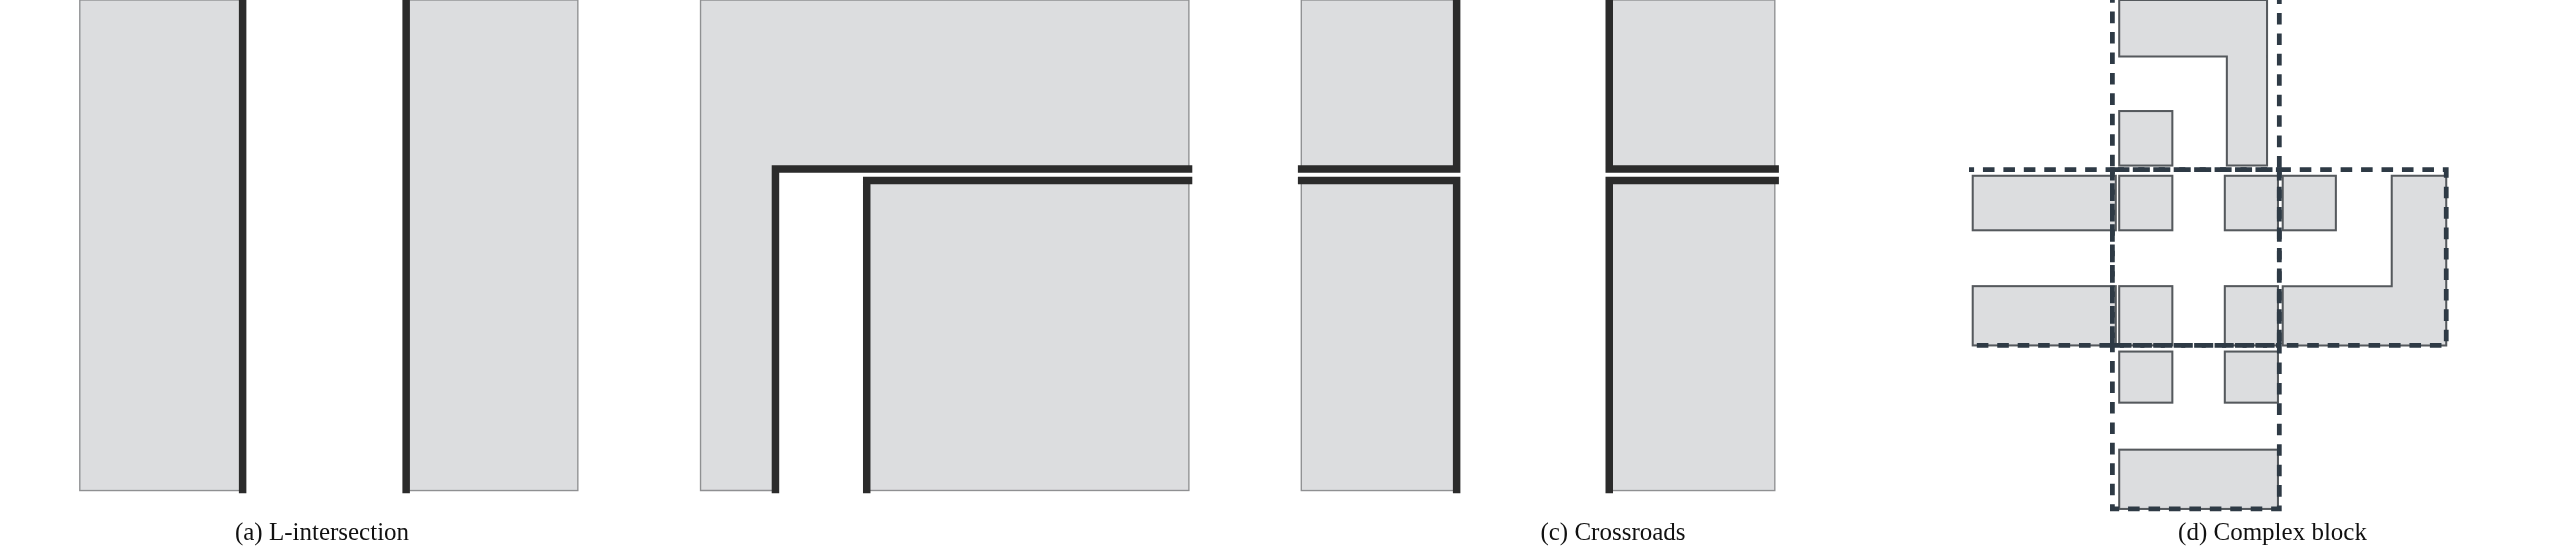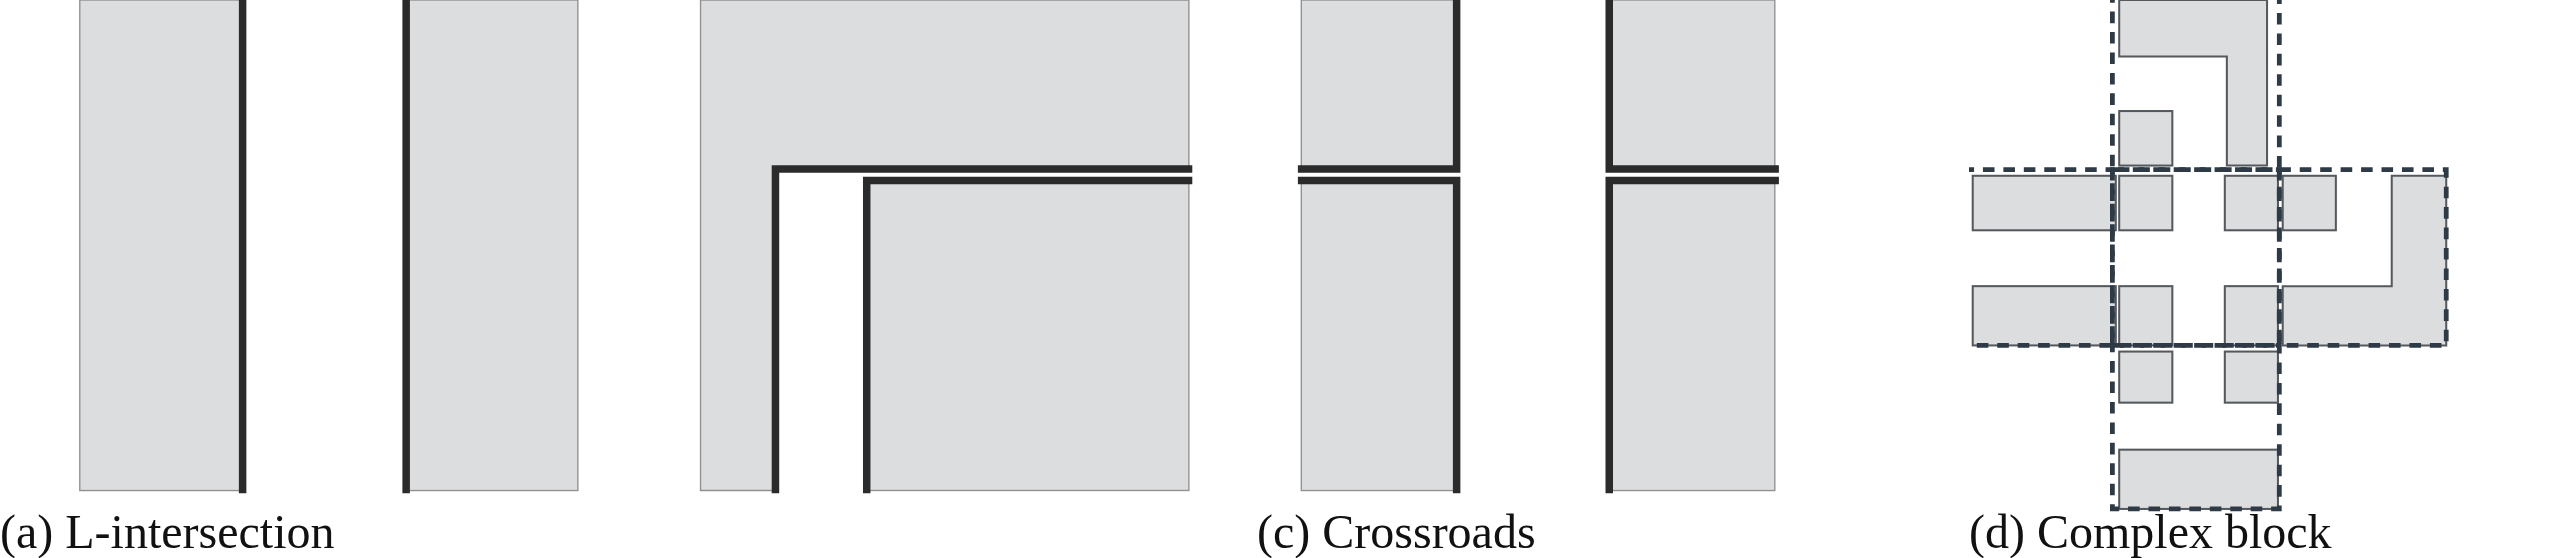--- a/index.html
+++ b/index.html
@@ -27,21 +27,22 @@
   .panel-canvas {
     position: absolute;
     top: 0;
     left: 0;
   }
   .panel-caption {
     position: absolute;
     left: 0;
     width: 100%;
     bottom: 4.1px;
-    font-size: 48px;
+    text-align: center;
+    font-size: 25px;
     line-height: 44px;
     color: #111111;
     font-family: "Liberation Serif", "DejaVu Serif", serif;
     white-space: nowrap;
   }
   #panel-a { left: 0px;    width: 644px; }
   #panel-b { left: 644px;  width: 613px; }
   #panel-c { left: 1257px; width: 712px; }
   #panel-d { left: 1969px; width: 607px; }
 </style>

